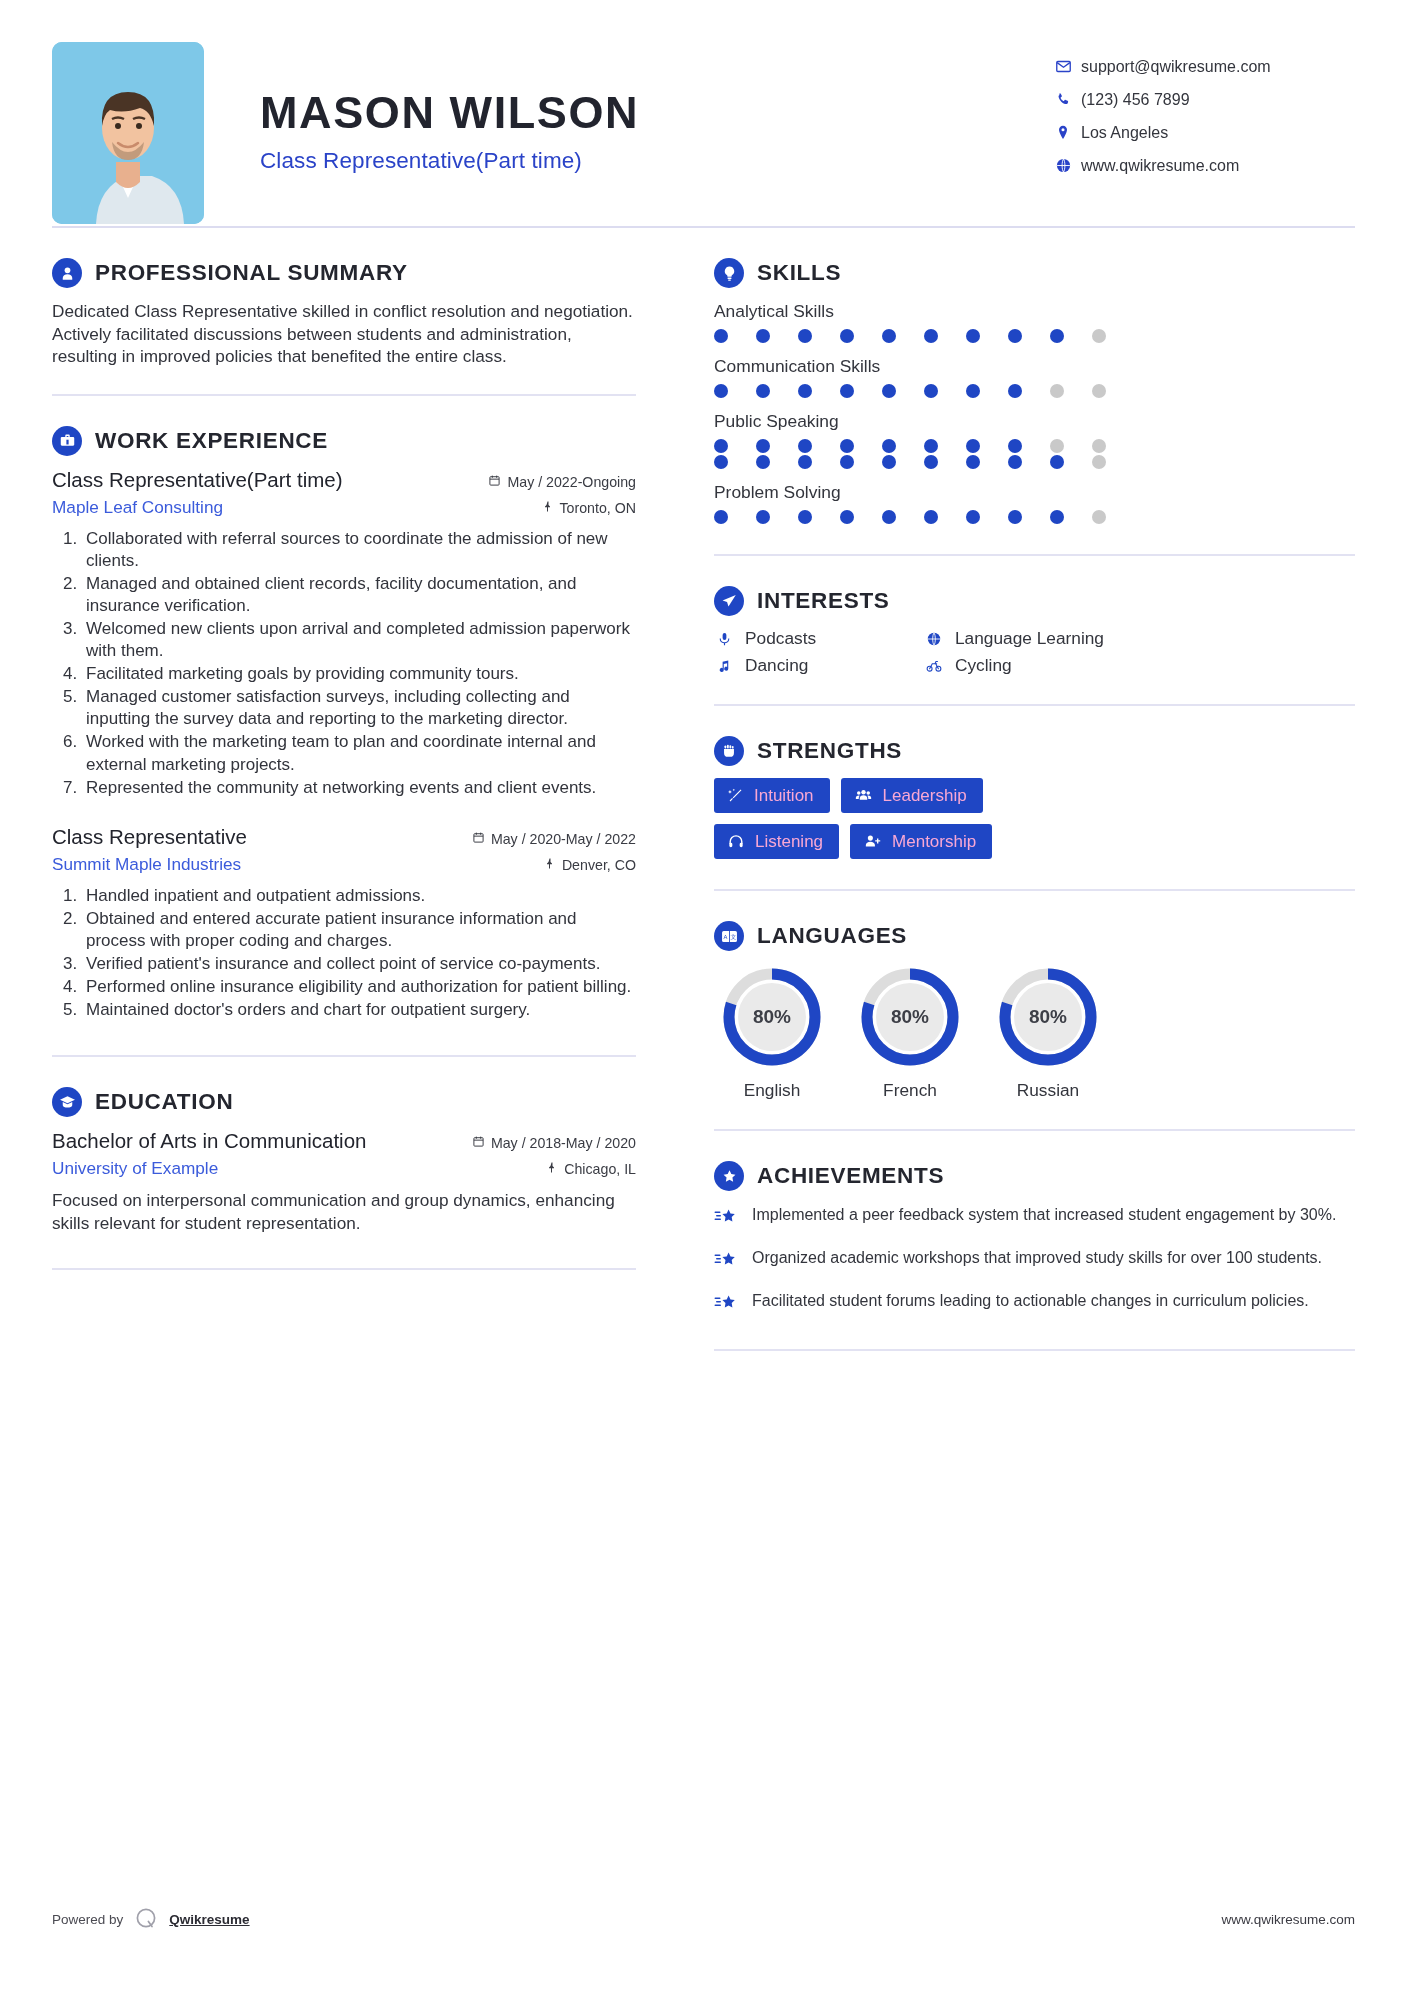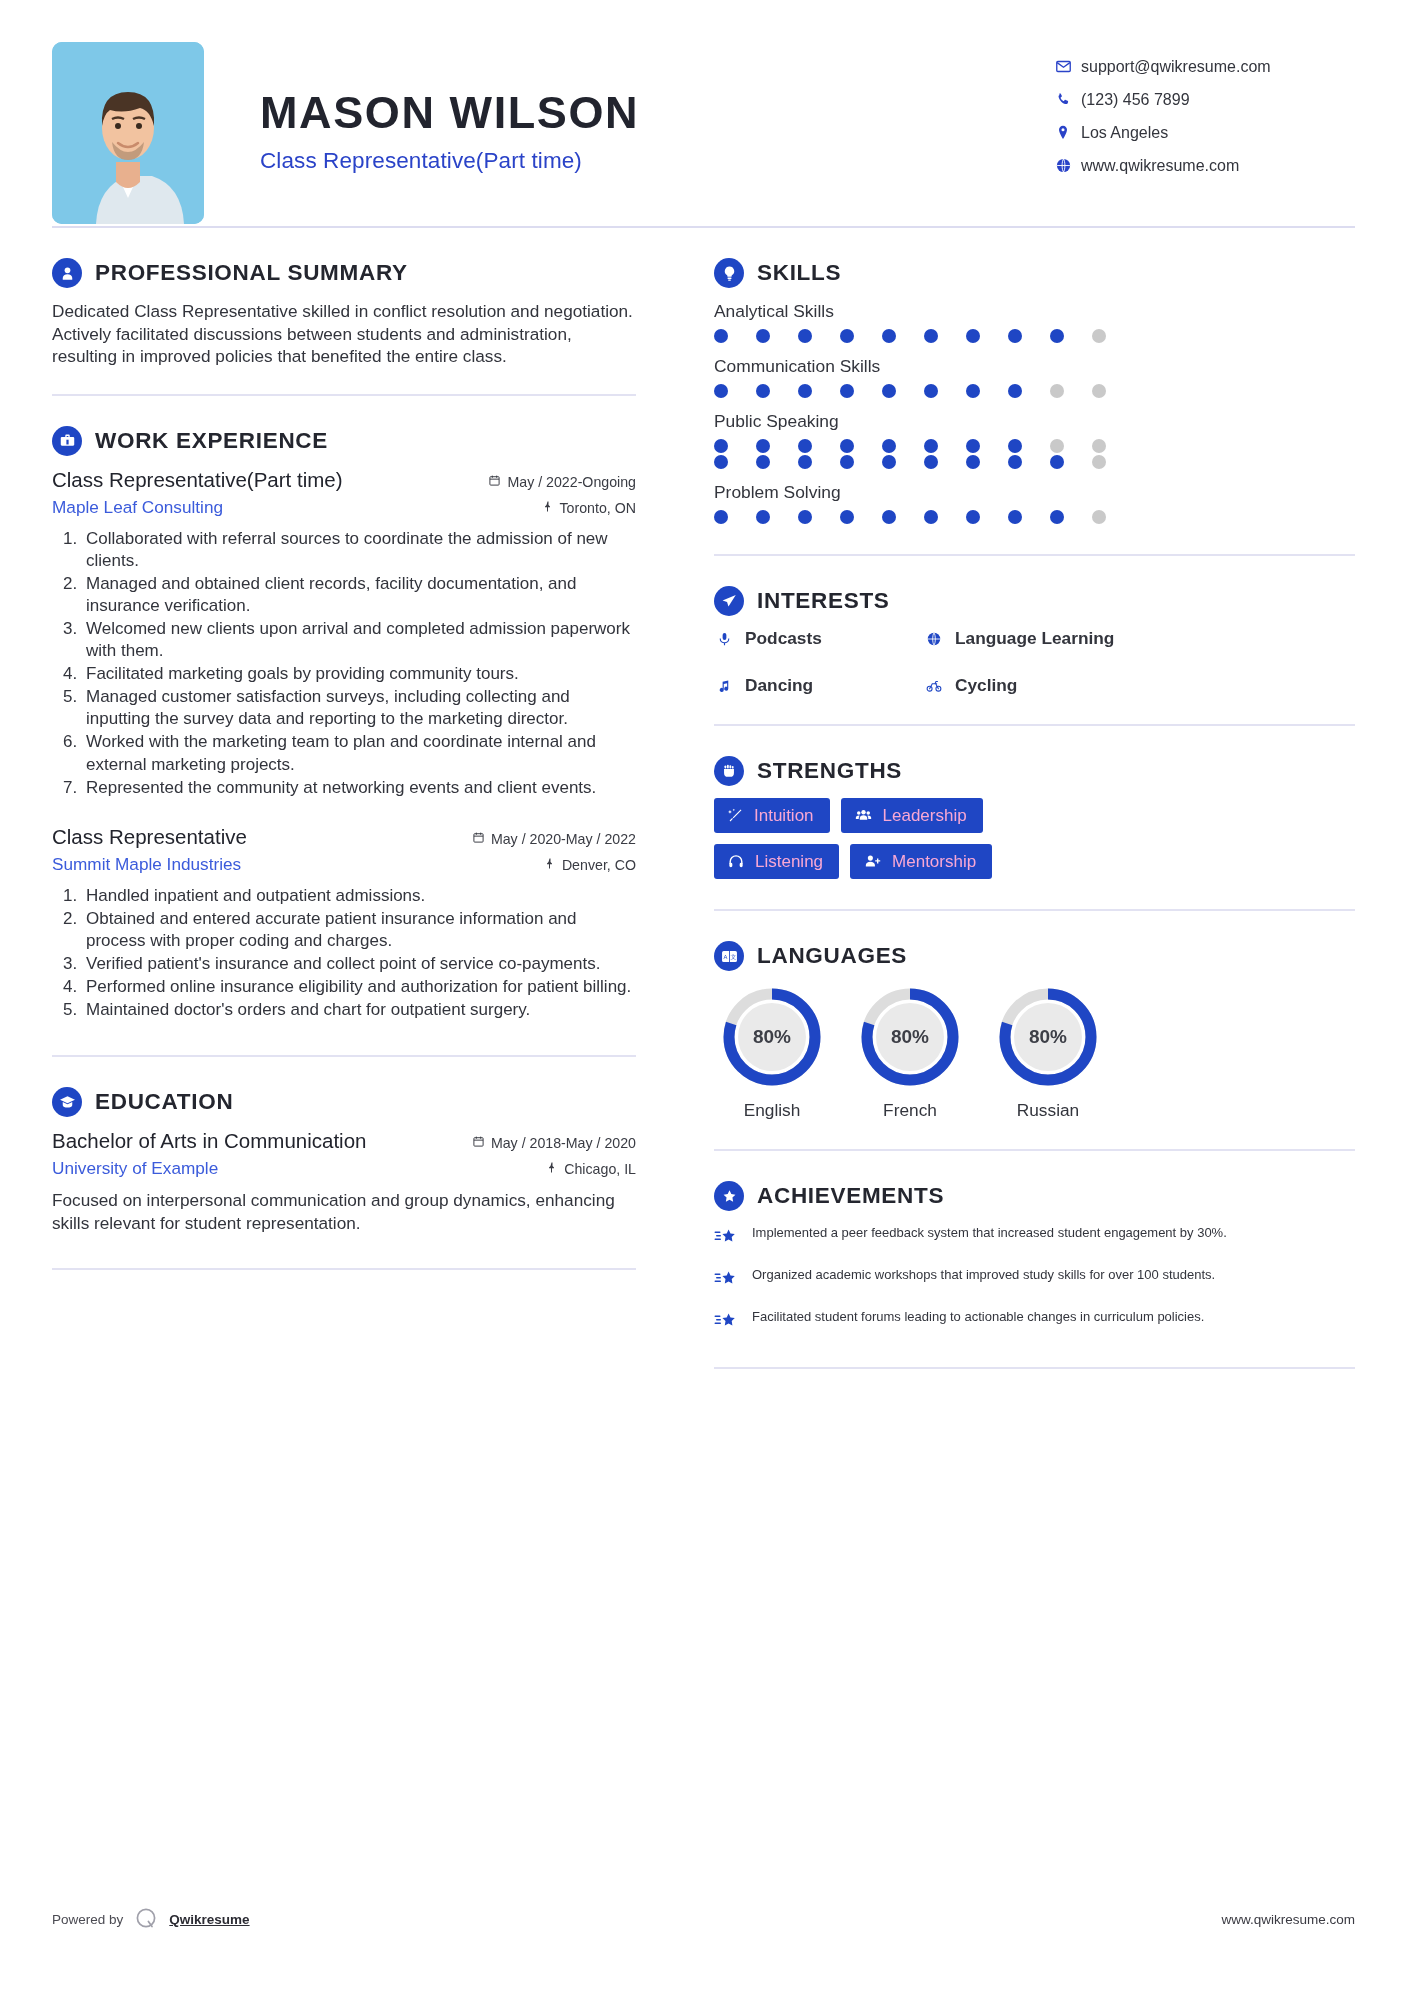--- a/index.html
+++ b/index.html
@@ -179,23 +179,22 @@
     justify-content: space-between;
     width: 392px;
     margin-bottom: 2px;
   }
   .dot { width: 14px; height: 14px; border-radius: 50%; background: #c9c9c9; }
   .dot.on { background: #1f46c4; }
 
   .interests-grid {
     display: grid;
     grid-template-columns: 210px 1fr;
-    row-gap: 26px;
+    row-gap: 6px;
     margin-top: 6px;
-    font-weight: bold;
   }
   .interest {
     display: flex;
     align-items: center;
     gap: 11px;
     font-size: 17.3px;
     color: #33353d;
   }
   .iico { color:#1f46c4; display:flex; width:20px; justify-content:center; }
 
@@ -232,21 +231,21 @@
     position:absolute; inset:0;
     display:flex; align-items:center; justify-content:center;
     font-size: 19px; font-weight: 700; color:#3d3f47;
   }
   .lang-label { margin-top: 11px; font-size: 17.3px; color:#33353d; }
 
   .achv {
     display: flex;
     gap: 12px;
     margin-top: 14px;
-    font-size: 13px;
+    font-size: 16px;
     line-height: 1.3;
     color: #33353d;
   }
   .achv .aico { flex: 0 0 26px; padding-top: 3px; }
 
   
   .footer {
     position: absolute;
     left: 52px;
     right: 52px;

